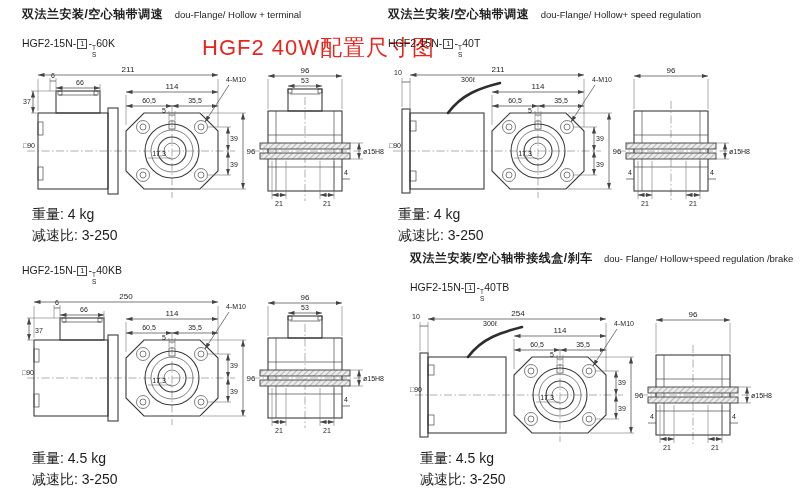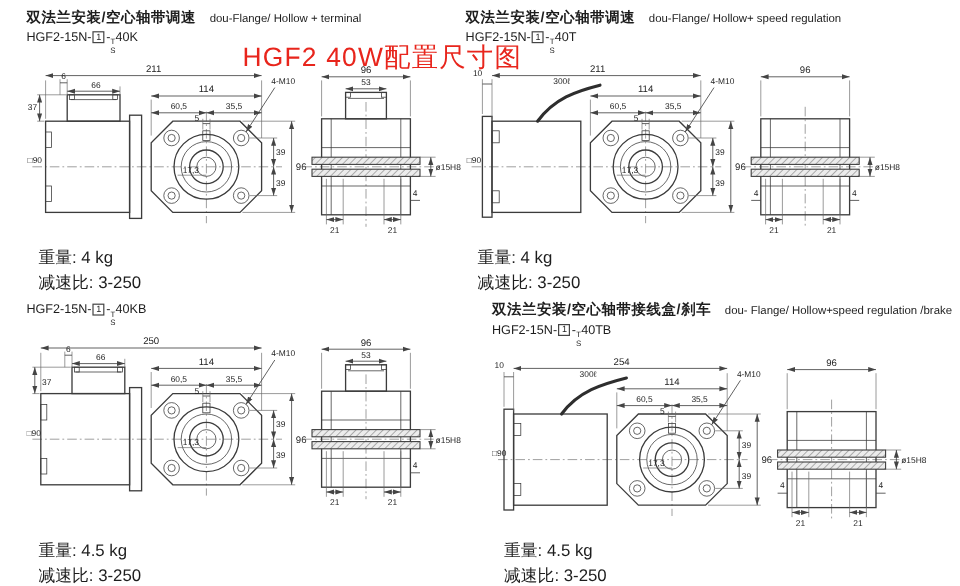--- a/index.html
+++ b/index.html
@@ -2,21 +2,21 @@
 <html><head>
 <meta charset="utf-8">
 <style>
   html,body{margin:0;padding:0}
   body{width:800px;height:488px;background:#fff;position:relative;overflow:hidden;
        font-family:"Liberation Sans",sans-serif;color:#1d1d1d;}
   .panel{position:absolute;width:388px;height:240px;}
   .ptitle{font-size:12px;white-space:nowrap;}
   .cn{font-weight:700;letter-spacing:.5px;}
   .en{font-size:9.5px;margin-left:8px;font-weight:400;color:#222;}
-  .model{font-size:10.5px;margin-top:2px;white-space:nowrap;}
+  .model{font-size:10.5px;margin-top:14px;white-space:nowrap;}
   .mbox{display:inline-block;border:1px solid #444;font-size:7.5px;line-height:8px;padding:0 2px;vertical-align:1px;margin:0 1px;}
   .frac{display:inline-flex;flex-direction:column;align-items:center;font-size:6.5px;line-height:6.5px;vertical-align:-3px;}
   svg.drawing{display:block;margin-top:3px;width:380px;height:152px;}
   .specs{position:absolute;left:10px;top:198px;font-size:14px;line-height:1.5;white-space:nowrap;}
   .main-title{position:absolute;left:202px;top:33px;font-size:22px;font-weight:400;color:#e8251c;letter-spacing:1px;white-space:nowrap;}
   
   .ln{fill:none;stroke:#3c3c3c;stroke-width:1.1;}
   .lt{fill:none;stroke:#3c3c3c;stroke-width:.65;}
   .cl{fill:none;stroke:#7a7a7a;stroke-width:.6;stroke-dasharray:8 2.5 1.5 2.5;}
   .xl{stroke:#666;stroke-width:.55;fill:none;}
@@ -34,21 +34,21 @@
 
 <div class="panel" style="left:22px;top:6px">
   <div class="ptitle">
     <span class="cn">双法兰安装/空心轴带调速</span>
     <span class="en">dou-Flange/ Hollow + terminal</span>
   </div>
   <div class="model">
     <span>HGF2-15N-</span><span class="mbox">1</span><span>-</span><span class="frac">
         <span>T</span>
         <span>S</span>
-      </span><span>40K</span>
+      </span><span>60K</span>
   </div>
   <svg class="drawing" viewBox="0 0 380 152">
     <defs>
       <marker id="arw" markerWidth="7" markerHeight="5" refX="6.5" refY="2.5" orient="auto-start-reverse" markerUnits="userSpaceOnUse">
           <path d="M0,0.4 L6.5,2.5 L0,4.6 Z" fill="#444"></path>
         </marker>
       <pattern id="hat" width="4" height="4" patternUnits="userSpaceOnUse" patternTransform="rotate(45)">
           <rect width="4" height="4" fill="#ececec"></rect>
           <line x1="0" y1="0" x2="0" y2="4" stroke="#8a8a8a" stroke-width="1.1"></line>
         </pattern>

